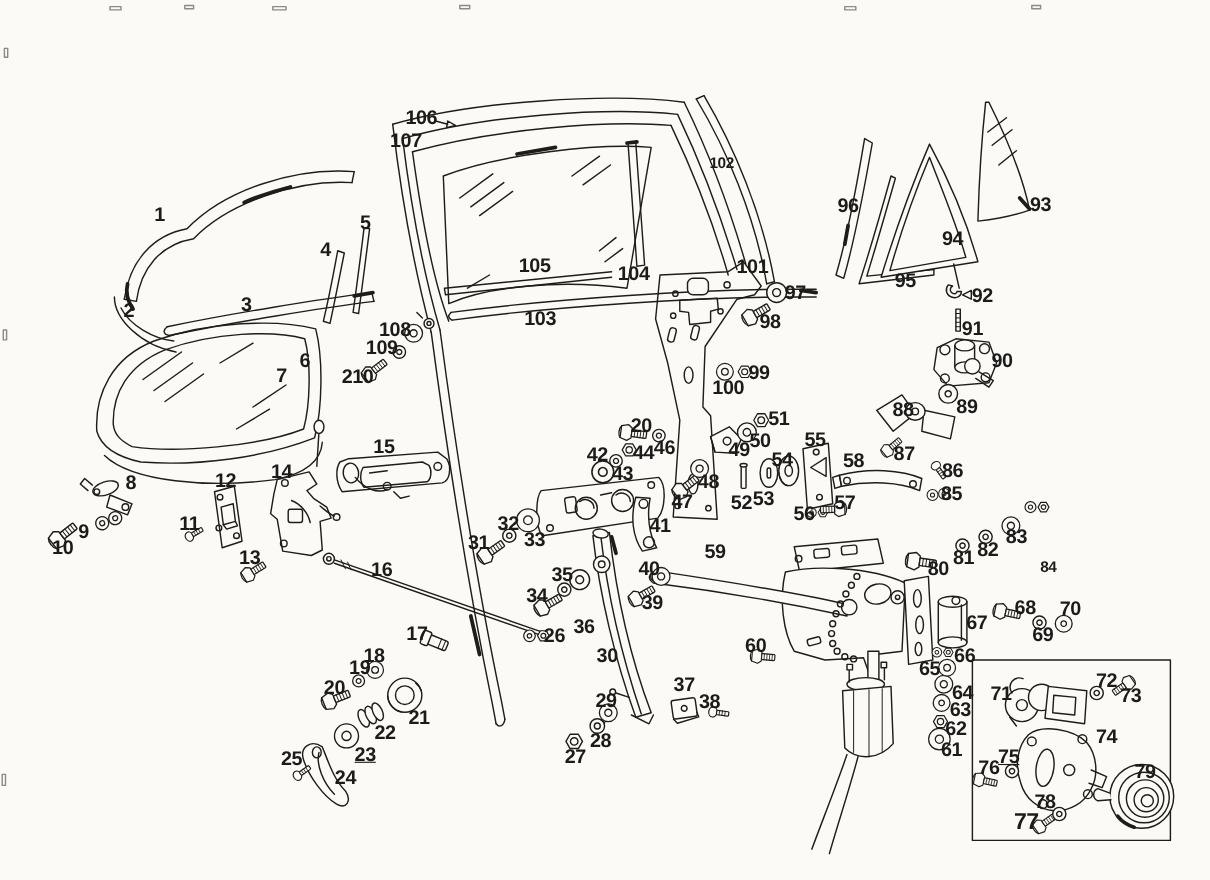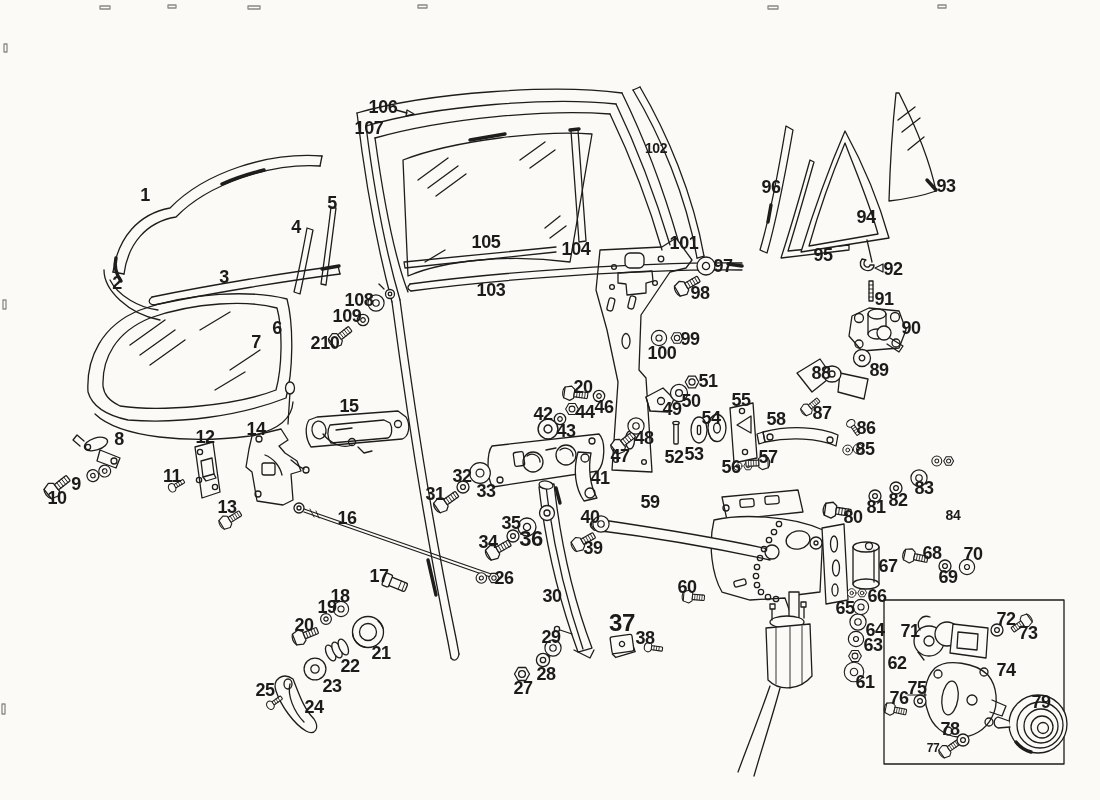--- a/index.html
+++ b/index.html
@@ -517,35 +517,35 @@
       <div class="callout" style="left: 227px; top: 507px; font-size: 18px;">13</div>
       <div class="callout" style="left: 256px; top: 429px; font-size: 18px;">14</div>
       <div class="callout" style="left: 349px; top: 406px; font-size: 18px;">15</div>
       <div class="callout" style="left: 347px; top: 518px; font-size: 18px;">16</div>
       <div class="callout" style="left: 379px; top: 576px; font-size: 18px;">17</div>
       <div class="callout" style="left: 340px; top: 596px; font-size: 18px;">18</div>
       <div class="callout" style="left: 327px; top: 607px; font-size: 18px;">19</div>
       <div class="callout" style="left: 304px; top: 625px; font-size: 18px;">20</div>
       <div class="callout" style="left: 381px; top: 653px; font-size: 18px;">21</div>
       <div class="callout" style="left: 350px; top: 666px; font-size: 18px;">22</div>
-      <div class="callout" style="left: 332px; top: 686px; font-size: 18px;">23</div>
+      <div class="callout" style="left: 332px; top: 686px; font-size: 18px; text-decoration: underline;">23</div>
       <div class="callout" style="left: 314px; top: 707px; font-size: 18px;">24</div>
       <div class="callout" style="left: 265px; top: 690px; font-size: 18px;">25</div>
       <div class="callout" style="left: 504px; top: 578px; font-size: 18px;">26</div>
       <div class="callout" style="left: 523px; top: 688px; font-size: 18px;">27</div>
       <div class="callout" style="left: 546px; top: 674px; font-size: 18px;">28</div>
       <div class="callout" style="left: 551px; top: 637px; font-size: 18px;">29</div>
       <div class="callout" style="left: 552px; top: 596px; font-size: 18px;">30</div>
       <div class="callout" style="left: 435px; top: 494px; font-size: 18px;">31</div>
       <div class="callout" style="left: 462px; top: 476px; font-size: 18px;">32</div>
       <div class="callout" style="left: 486px; top: 491px; font-size: 18px;">33</div>
       <div class="callout" style="left: 488px; top: 542px; font-size: 18px;">34</div>
       <div class="callout" style="left: 511px; top: 523px; font-size: 18px;">35</div>
-      <div class="callout" style="left: 531px; top: 539px; font-size: 22px;">36</div>
-      <div class="callout" style="left: 622px; top: 623px; font-size: 24px; text-align: right;">37</div>
+      <div class="callout" style="left: 531px; top: 570px; font-size: 18px;">36</div>
+      <div class="callout" style="left: 622px; top: 623px; font-size: 18px; text-align: right;">37</div>
       <div class="callout" style="left: 645px; top: 638px; font-size: 18px;">38</div>
       <div class="callout" style="left: 593px; top: 548px; font-size: 18px;">39</div>
       <div class="callout" style="left: 590px; top: 517px; font-size: 18px;">40</div>
       <div class="callout" style="left: 600px; top: 478px; font-size: 18px;">41</div>
       <div class="callout" style="left: 543px; top: 414px; font-size: 18px;">42</div>
       <div class="callout" style="left: 566px; top: 431px; font-size: 18px;">43</div>
       <div class="callout" style="left: 585px; top: 412px; font-size: 18px;">44</div>
       <div class="callout" style="left: 583px; top: 387px; font-size: 18px;">20</div>
       <div class="callout" style="left: 604px; top: 407px; font-size: 18px;">46</div>
       <div class="callout" style="left: 620px; top: 456px; font-size: 18px;">47</div>
@@ -556,36 +556,36 @@
       <div class="callout" style="left: 674px; top: 457px; font-size: 18px;">52</div>
       <div class="callout" style="left: 694px; top: 454px; font-size: 18px;">53</div>
       <div class="callout" style="left: 711px; top: 418px; font-size: 18px;">54</div>
       <div class="callout" style="left: 741px; top: 400px; font-size: 18px;">55</div>
       <div class="callout" style="left: 731px; top: 467px; font-size: 18px;">56</div>
       <div class="callout" style="left: 768px; top: 457px; font-size: 18px;">57</div>
       <div class="callout" style="left: 776px; top: 419px; font-size: 18px;">58</div>
       <div class="callout" style="left: 650px; top: 502px; font-size: 18px;">59</div>
       <div class="callout" style="left: 687px; top: 587px; font-size: 18px;">60</div>
       <div class="callout" style="left: 865px; top: 682px; font-size: 18px;">61</div>
-      <div class="callout" style="left: 869px; top: 663px; font-size: 18px; margin-left: 28px;">62</div>
+      <div class="callout" style="left: 869px; top: 663px; font-size: 18px;">62</div>
       <div class="callout" style="left: 873px; top: 645px; font-size: 18px;">63</div>
       <div class="callout" style="left: 875px; top: 630px; font-size: 18px;">64</div>
       <div class="callout" style="left: 845px; top: 608px; font-size: 18px;">65</div>
       <div class="callout" style="left: 877px; top: 596px; font-size: 18px;">66</div>
       <div class="callout" style="left: 888px; top: 566px; font-size: 18px;">67</div>
       <div class="callout" style="left: 932px; top: 553px; font-size: 18px;">68</div>
       <div class="callout" style="left: 948px; top: 577px; font-size: 18px;">69</div>
       <div class="callout" style="left: 973px; top: 554px; font-size: 18px;">70</div>
       <div class="callout" style="left: 910px; top: 631px; font-size: 18px;">71</div>
       <div class="callout" style="left: 1006px; top: 619px; font-size: 18px;">72</div>
       <div class="callout" style="left: 1028px; top: 633px; font-size: 18px;">73</div>
       <div class="callout" style="left: 1006px; top: 670px; font-size: 18px;">74</div>
       <div class="callout" style="left: 917px; top: 688px; font-size: 18px; text-decoration: underline;">75</div>
       <div class="callout" style="left: 899px; top: 698px; font-size: 18px;">76</div>
-      <div class="callout" style="left: 933px; top: 748px; font-size: 12px;">77</div>
+      <div class="callout" style="left: 933px; top: 748px; font-size: 21px;">77</div>
       <div class="callout" style="left: 950px; top: 729px; font-size: 18px;">78</div>
       <div class="callout" style="left: 1041px; top: 702px; font-size: 18px;">79</div>
       <div class="callout" style="left: 853px; top: 517px; font-size: 18px;">80</div>
       <div class="callout" style="left: 876px; top: 507px; font-size: 18px; text-align: right;">81</div>
       <div class="callout" style="left: 898px; top: 500px; font-size: 18px;">82</div>
       <div class="callout" style="left: 924px; top: 488px; font-size: 18px;">83</div>
       <div class="callout" style="left: 953px; top: 467px; font-size: 14px; margin-top: 48px;">84</div>
       <div class="callout" style="left: 865px; top: 449px; font-size: 18px;">85</div>
       <div class="callout" style="left: 866px; top: 428px; font-size: 18px;">86</div>
       <div class="callout" style="left: 822px; top: 413px; font-size: 18px;">87</div>

